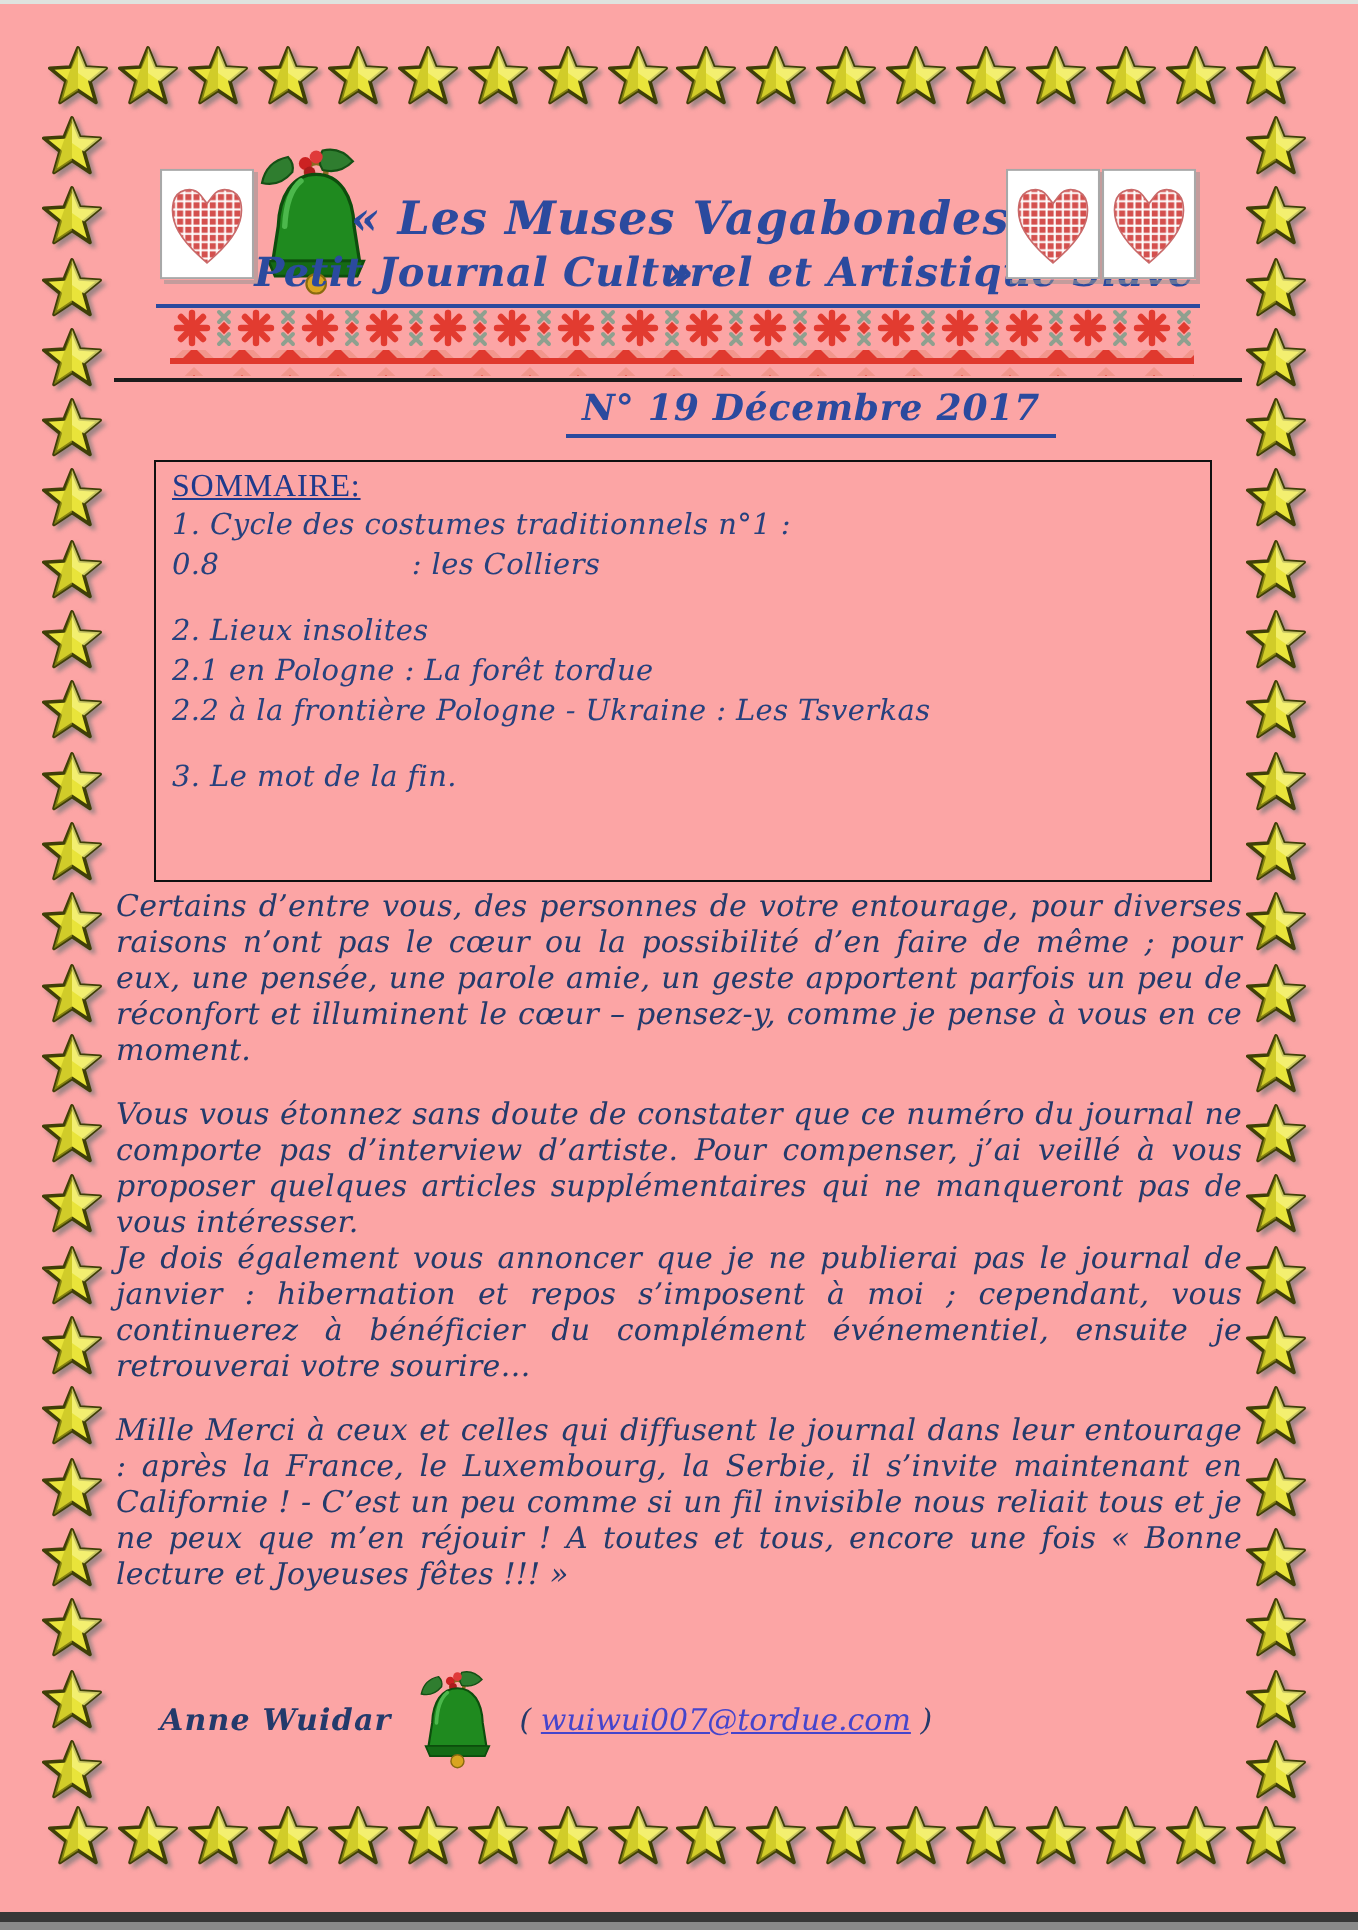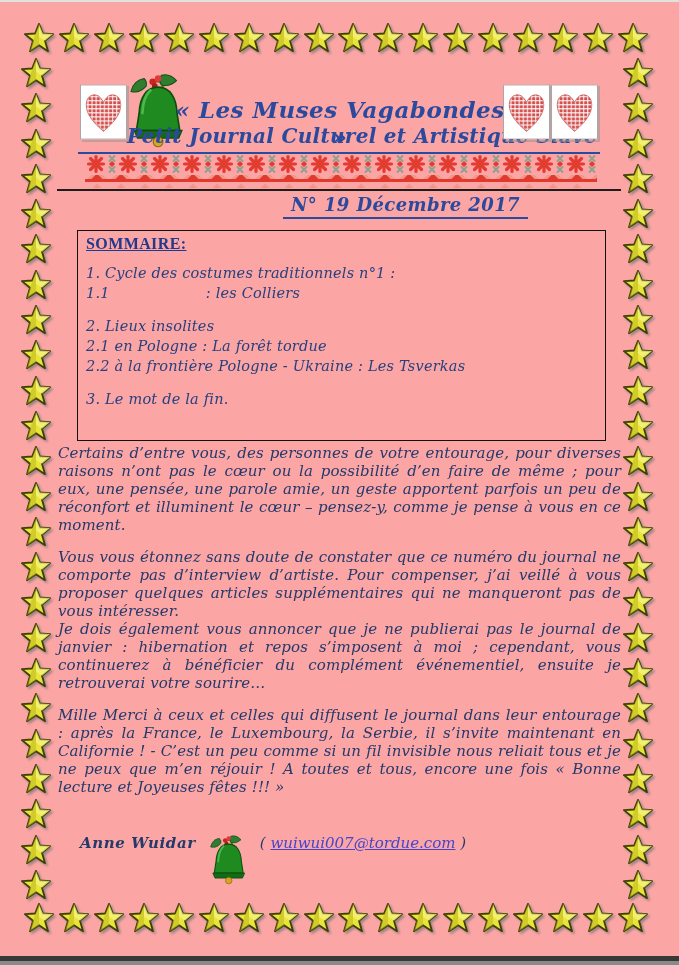--- a/index.html
+++ b/index.html
@@ -42,37 +42,37 @@
     border-bottom:2px solid #2b4a9e;padding-bottom:2px;letter-spacing:.4px;
   }
 
   
   .sommaire{
     position:absolute;left:77px;top:230px;width:511px;height:205px;
     border:1.6px solid #101010;padding:4px 8px 0 8px;
   }
   .som-heading{
     font-family:"Liberation Serif", serif;font-size:16px;color:#1f3a8c;
-    text-decoration:underline;letter-spacing:.4px;margin-bottom:10px;font-weight:bold;
+    text-decoration:underline;letter-spacing:.4px;margin-bottom:0;
   }
   .som-line{
     font-size:14.5px;font-style:italic;color:#26417e;line-height:20px;white-space:pre-wrap;letter-spacing:.2px;
   }
   .som-blank{height:13px;}
 
   
   .body-text{position:absolute;left:58px;top:444px;width:563px;}
   .body-text p{
     margin:0;font-size:15px;font-style:italic;color:#233a6b;
     line-height:18px;text-align:justify;letter-spacing:.1px;
   }
   .body-text p.gap{margin-bottom:14px;}
 
   
-  .signature{position:absolute;left:80px;top:834px;height:52px;display:flex;align-items:flex-start;gap:10px;}
+  .signature{position:absolute;left:80px;top:834px;height:52px;display:flex;align-items:center;gap:10px;}
   .sig-name{font-size:15px;font-weight:bold;font-style:italic;color:#233a6b;letter-spacing:.6px;}
   .bell-small{width:44px;height:52px;}
   .sig-contact{font-size:15px;font-style:italic;color:#233a6b;}
   .email-link{color:#4545cc;text-decoration:underline;font-style:italic;}
 </style>
 </head>
 <body>
 
 <svg width="0" height="0" style="position:absolute" aria-hidden="true">
   <defs>
@@ -411,21 +411,21 @@
     <rect x="0" y="21" width="512" height="13" fill="url(#ozig)"></rect>
   </svg>
 
   <div class="hairline"></div>
   <div class="issue-line">N° 19 Décembre 2017</div>
 
   <div class="sommaire">
     <div class="som-heading">SOMMAIRE:</div>
     <div id="sommaire-lines">
         <div class="som-line">1. Cycle des costumes traditionnels n°1 :</div>
-        <div class="som-line">1.1                    : les Colliers</div>
+        <div class="som-line">0.8                    : les Colliers</div>
         <div class="som-blank"></div>
         <div class="som-line">2. Lieux insolites</div>
         <div class="som-line">2.1 en Pologne : La forêt tordue</div>
         <div class="som-line">2.2 à la frontière Pologne - Ukraine : Les Tsverkas</div>
         <div class="som-blank"></div>
         <div class="som-line">3. Le mot de la fin.</div>
       </div>
   </div>
 
   <div class="body-text" id="body-paragraphs">

